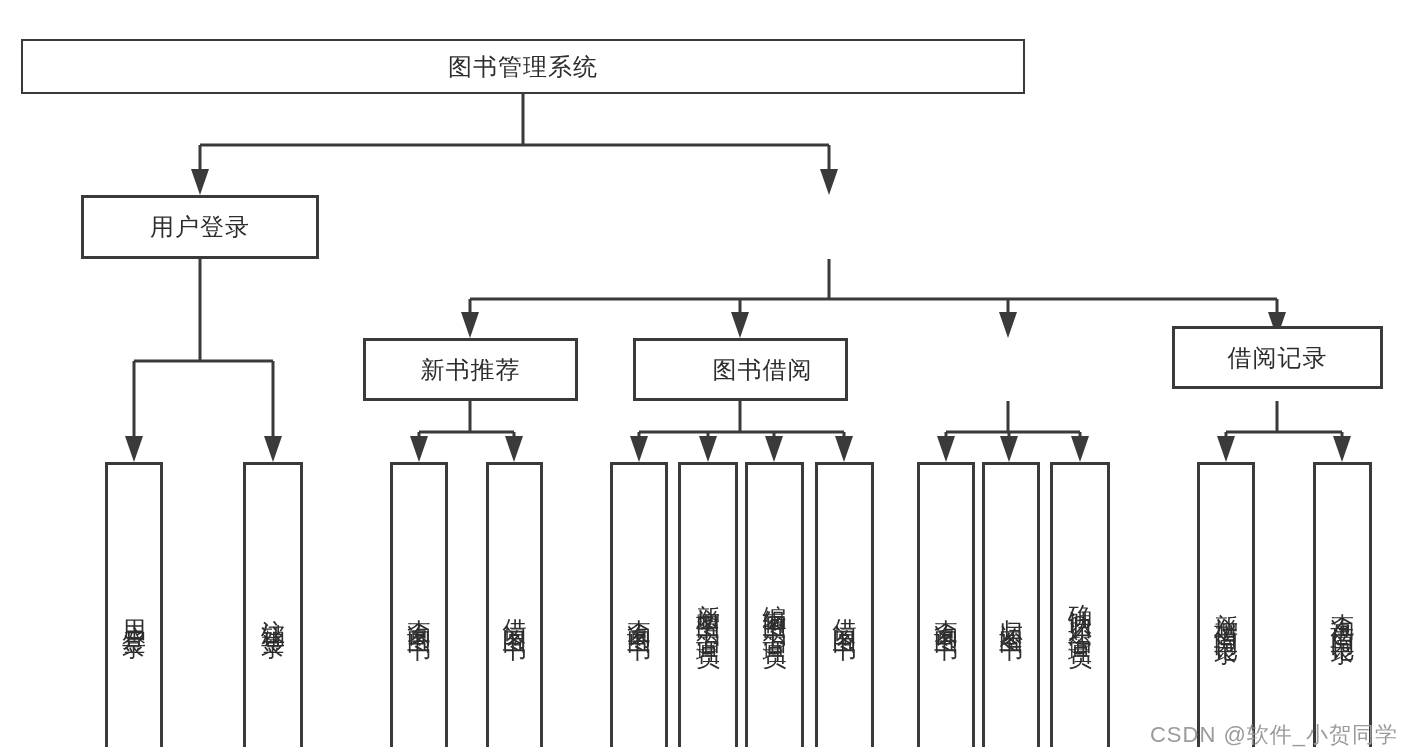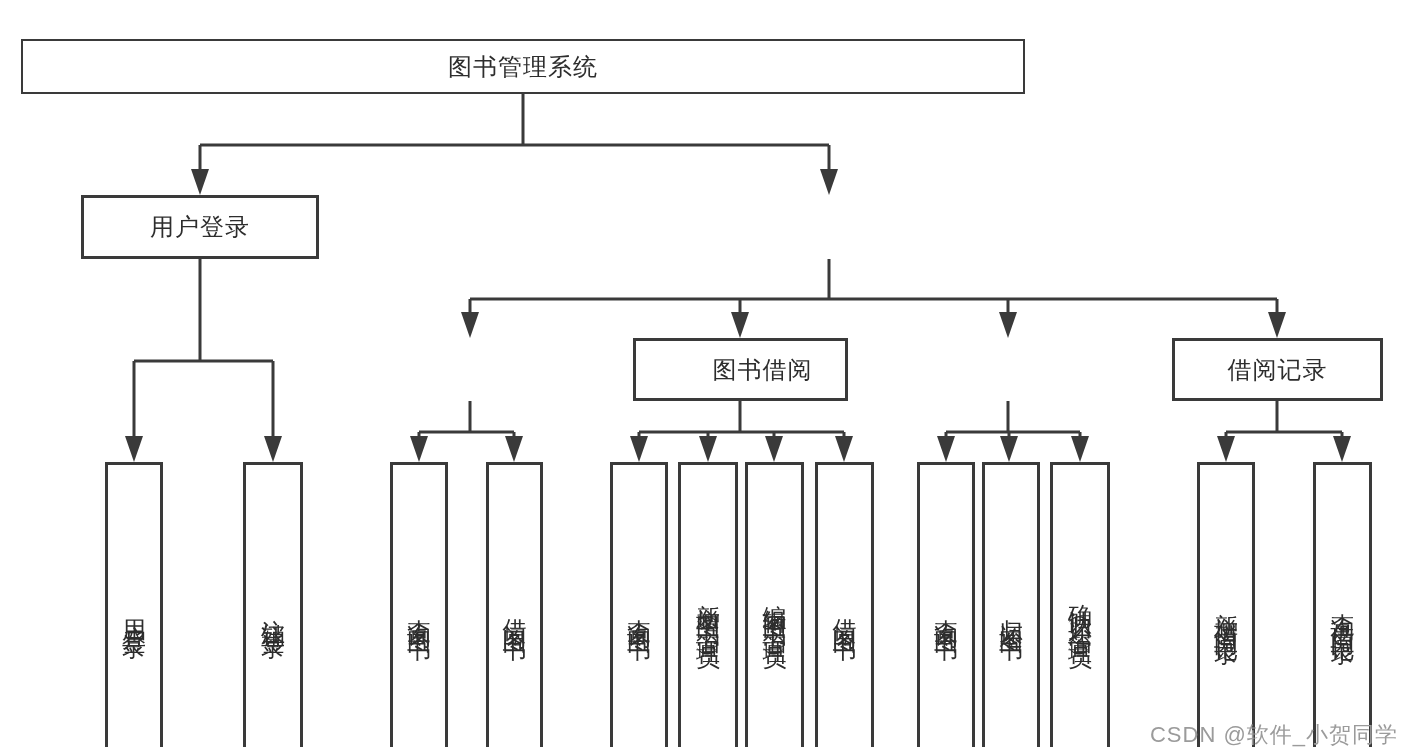--- a/index.html
+++ b/index.html
@@ -97,24 +97,27 @@
   </svg>
 
   <div class="node root" style="left:21px;top:13px;width:1004px;height:55px;">
     <span>图书管理系统</span>
   </div>
 
   <div class="node" style="left:81px;top:169px;width:238px;height:64px;">
     <span>用户登录</span>
   </div>
 
+  <div class="node" style="left:363px;top:312px;width:215px;height:63px;">
+    <span>新书推荐</span>
+  </div>
   <div class="node" style="left:633px;top:312px;width:215px;height:63px;padding-left:44px;">
     <span>图书借阅</span>
   </div>
-  <div class="node" style="left:1172px;top:312px;width:211px;height:63px;">
+  <div class="node" style="left:1172px;top:300px;width:211px;height:63px;">
     <span>借阅记录</span>
   </div>
 
   <div class="vnode" style="left:105px;top:436px;width:58px;height:300px;">
     <span class="vtext">用户登录</span>
   </div>
   <div class="vnode" style="left:243px;top:436px;width:60px;height:300px;">
     <span class="vtext">注销登录</span>
   </div>
 

